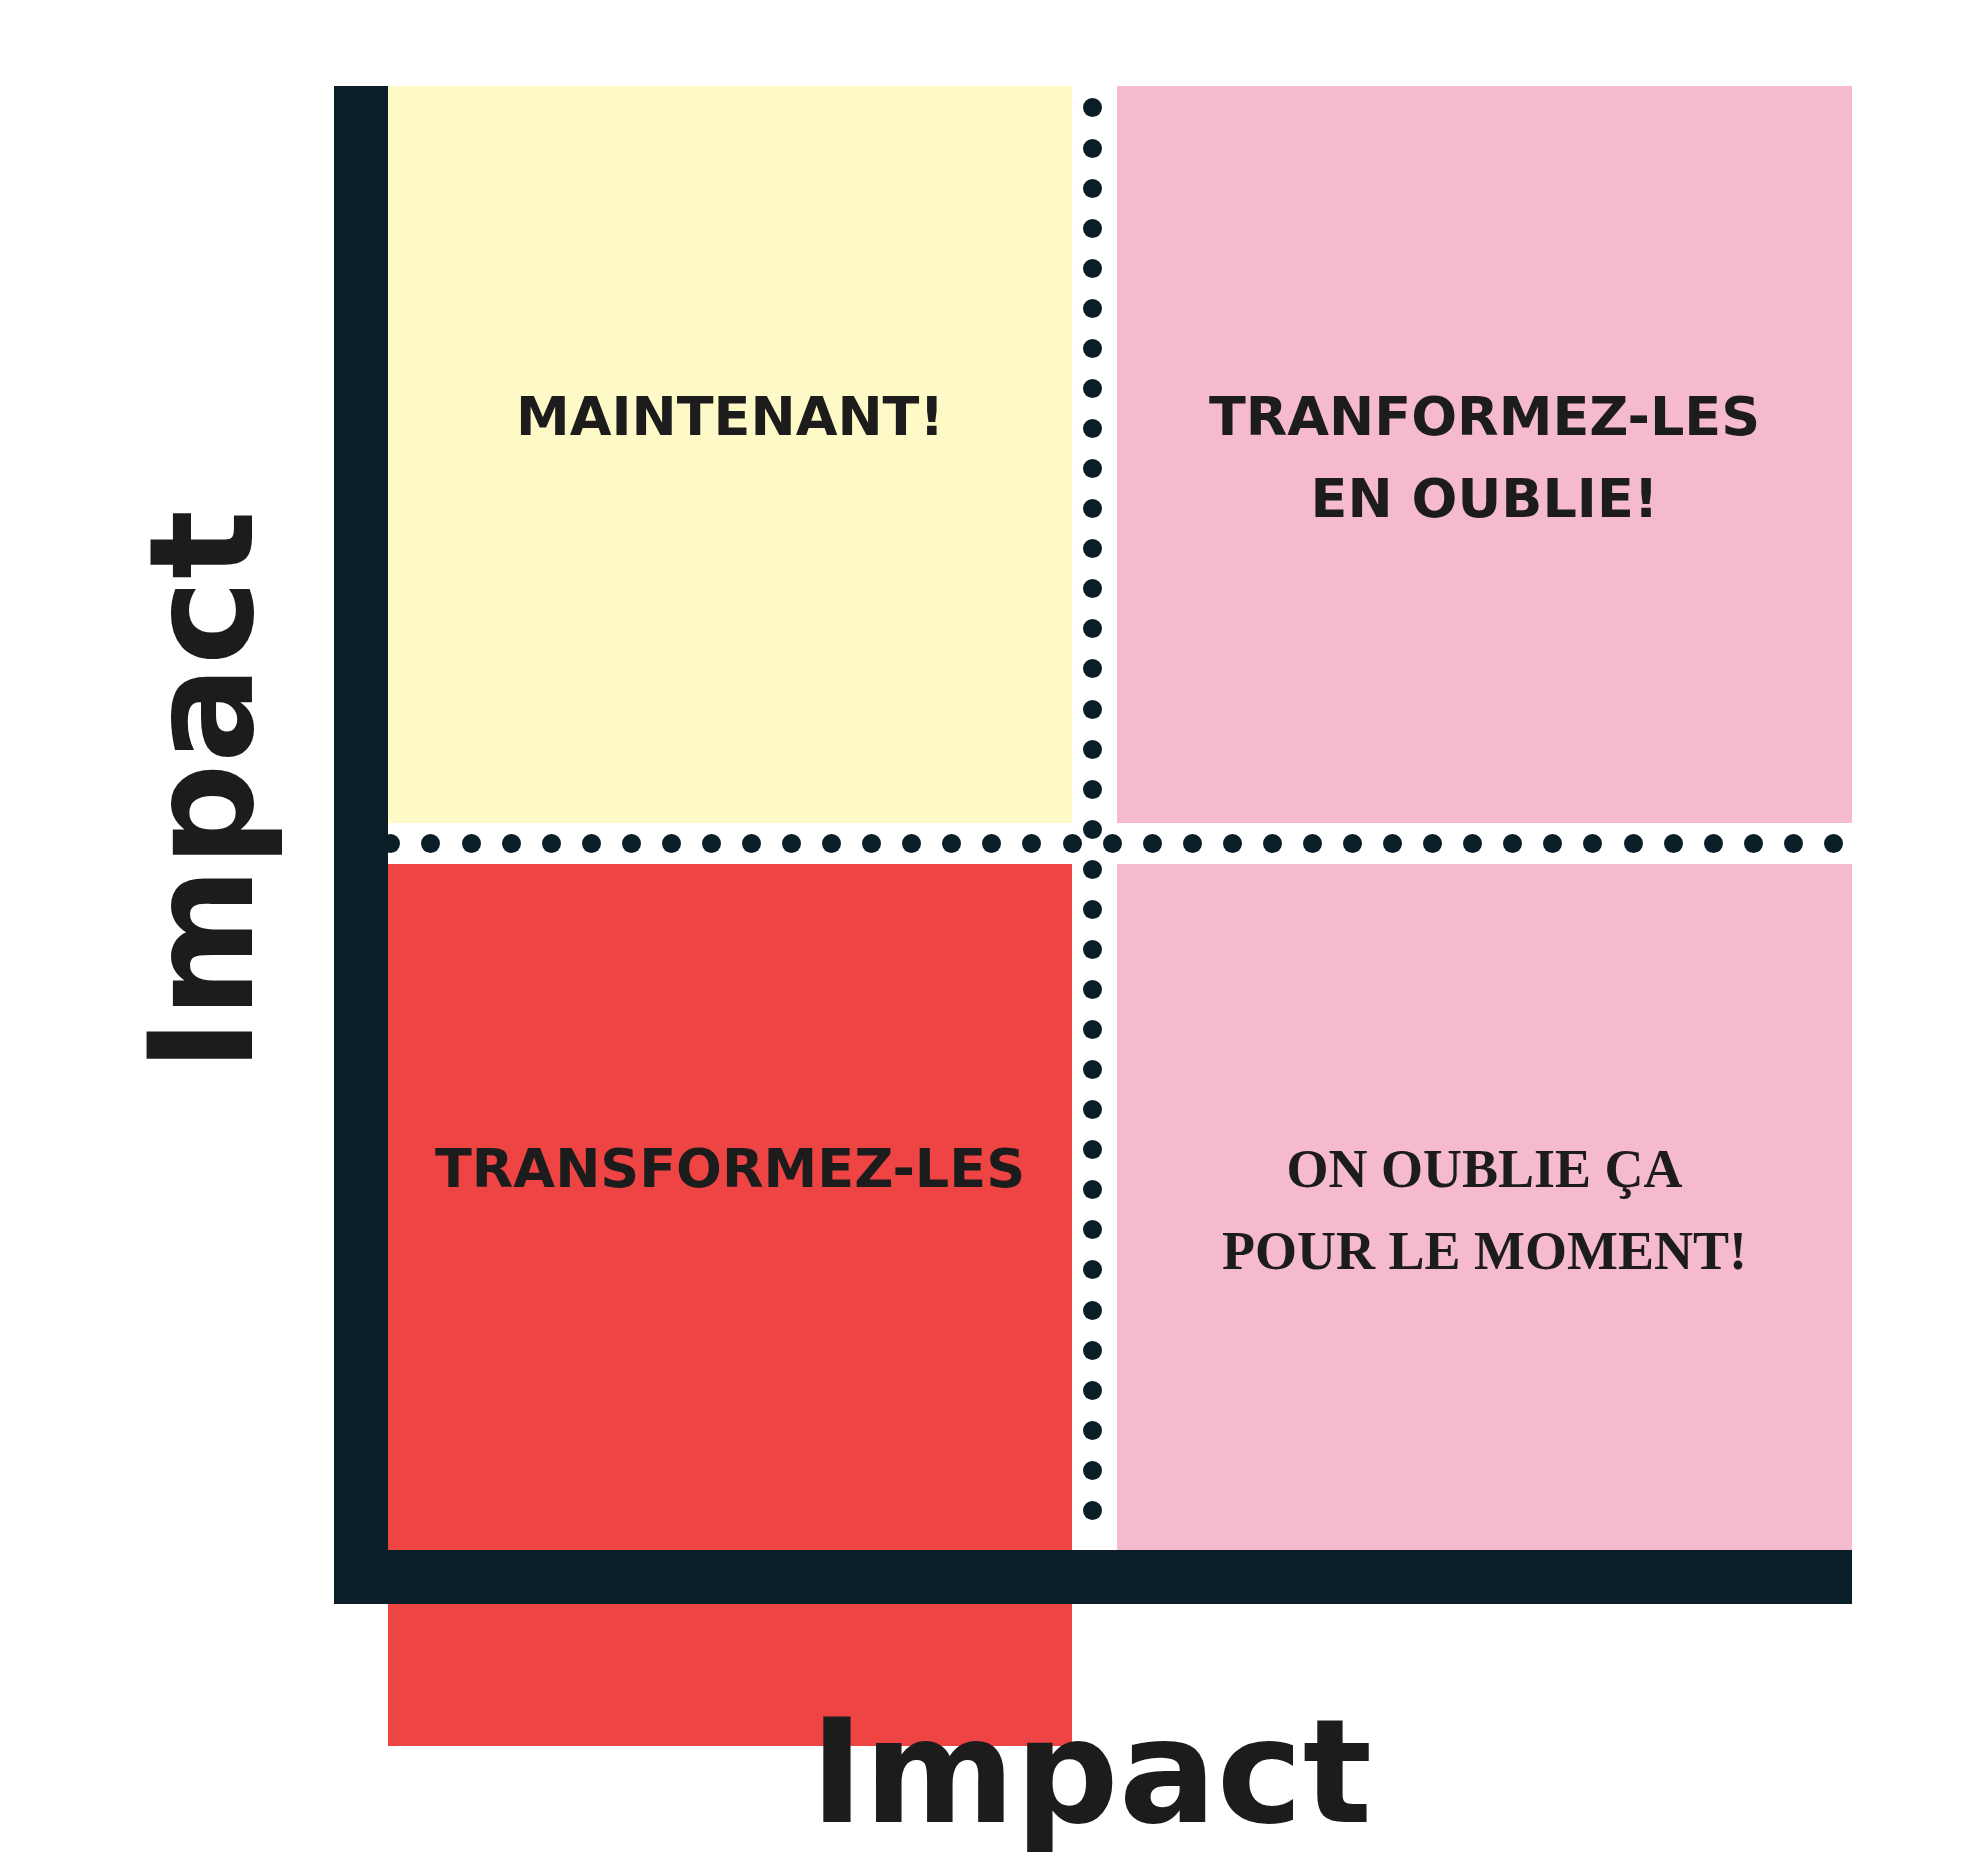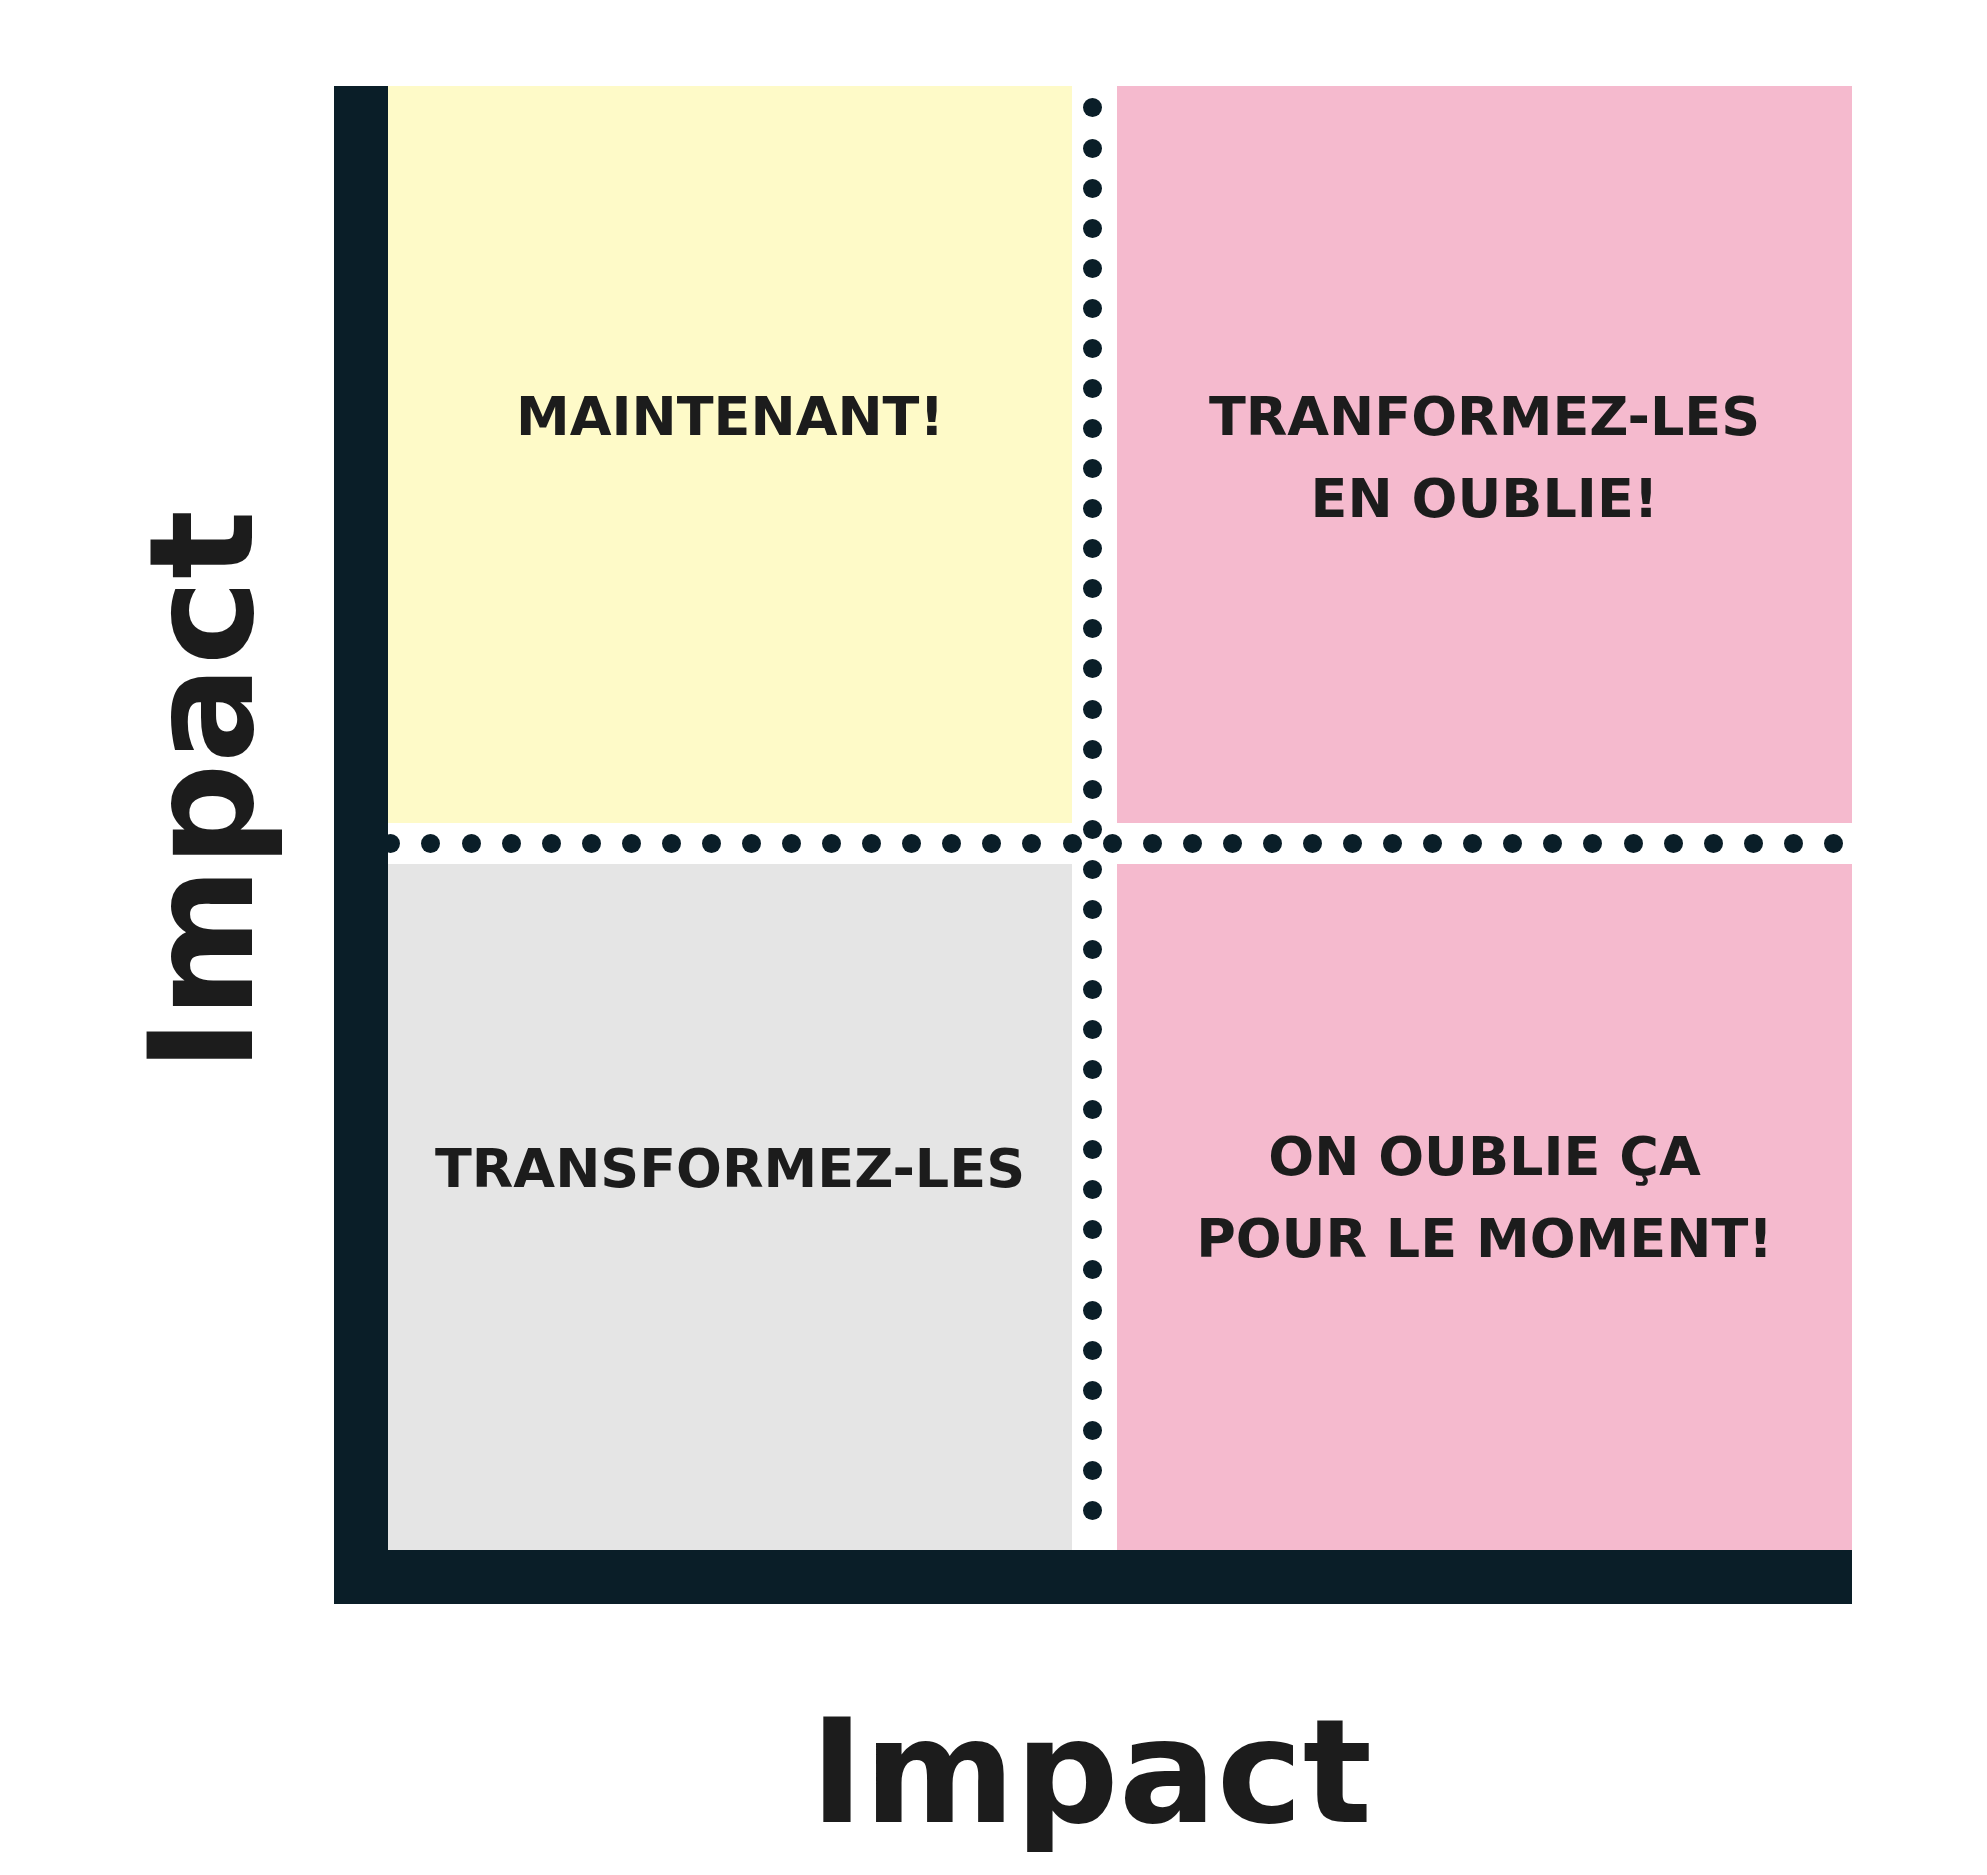--- a/index.html
+++ b/index.html
@@ -25,28 +25,28 @@
     </div>
   </div>
 
   <div class="quad" style="left:1117px; top:86px; width:735px; height:737px; background:#f5bace;">
     <div class="qlabel" style="top:290px;">
       <div>TRANFORMEZ-LES</div>
       <div>EN OUBLIE!</div>
     </div>
   </div>
 
-  <div class="quad" style="left:388px; top:864px; width:684px; height:686px; background:#e5e5e5;">
+  <div class="quad" style="left:388px; top:864px; width:684px; height:882px; background:#ef4444;">
     <div class="qlabel" style="top:264px;">
       <div>TRANSFORMEZ-LES</div>
     </div>
   </div>
 
   <div class="quad" style="left:1117px; top:864px; width:735px; height:686px; background:#f5bace;">
-    <div class="qlabel" style="top:252px;">
+    <div class="qlabel" style="top:264px;font-family:Liberation Serif, serif;">
       <div>ON OUBLIE ÇA</div>
       <div>POUR LE MOMENT!</div>
     </div>
   </div>
 
   <div id="vdots">
       <div class="dot" style="left: 1083px; top: 98px;"></div>
       <div class="dot" style="left: 1083px; top: 139px;"></div>
       <div class="dot" style="left: 1083px; top: 179px;"></div>
       <div class="dot" style="left: 1083px; top: 219px;"></div>

